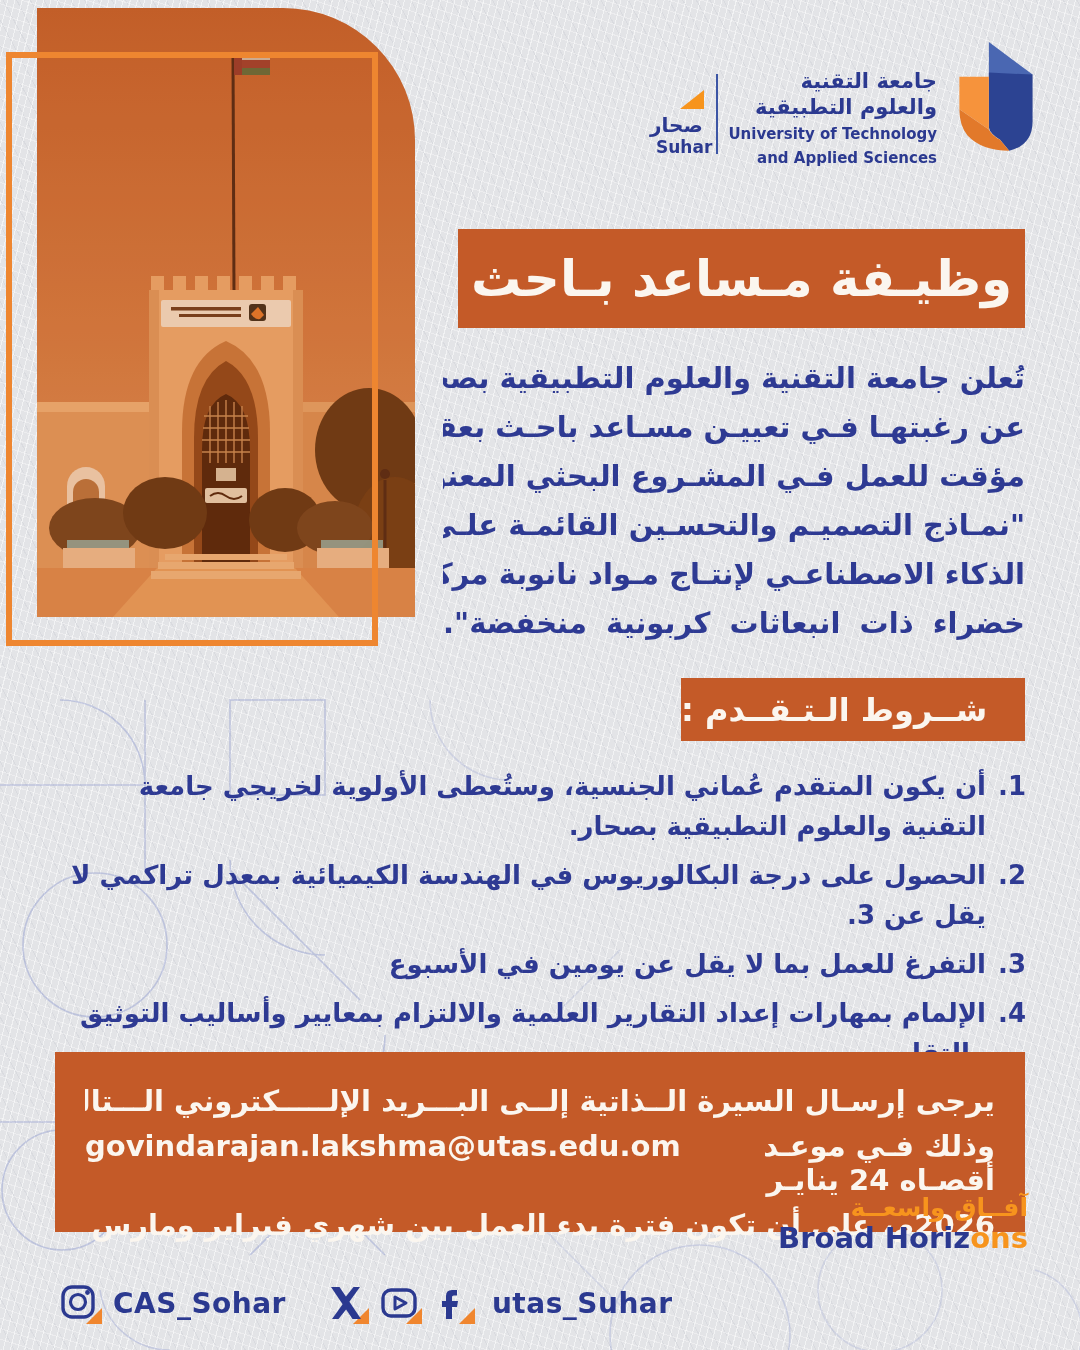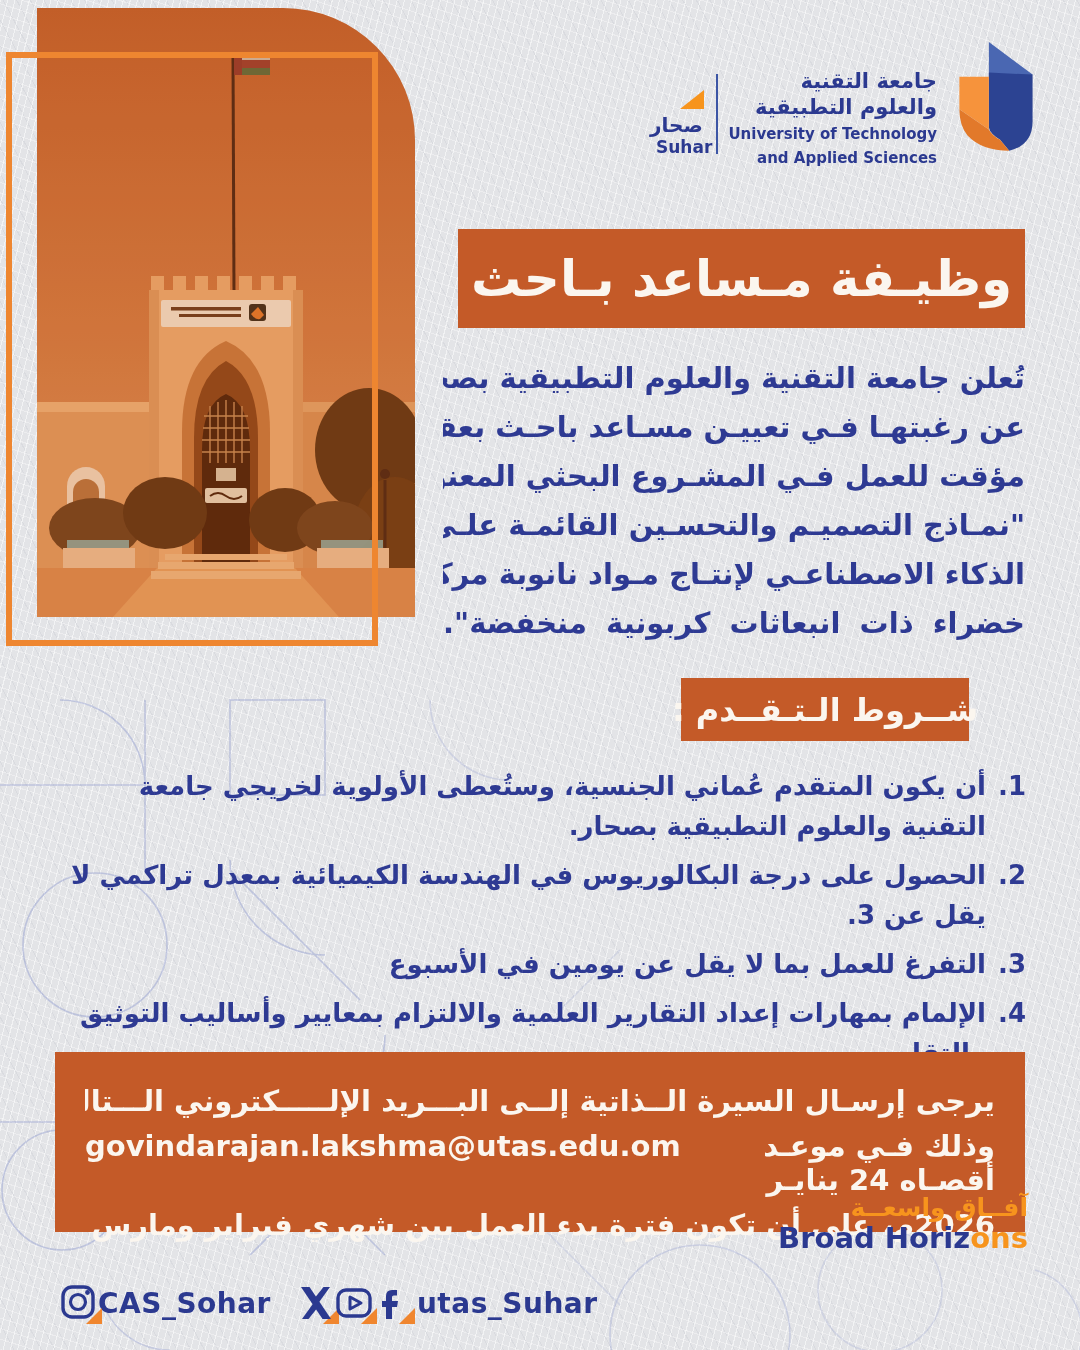--- a/index.html
+++ b/index.html
@@ -27,42 +27,42 @@
   .uni-name .en{font-size:15px;font-weight:bold;line-height:19px;margin-top:5px;}
   .divider{position:absolute;left:716px;top:74px;width:2px;height:80px;background:#3c55a5;z-index:4;}
   .branch{position:absolute;left:650px;top:90px;width:60px;text-align:left;color:#2b3990;z-index:4;}
   .branch svg{display:block;margin:0 6px 4px auto;}
   .branch .ar{font-size:20px;font-weight:bold;direction:rtl;}
   .branch .en{font-size:17px;font-weight:bold;margin-left:6px;}
   
   .title-banner{position:absolute;left:458px;top:229px;width:567px;height:99px;background:#c45a28;
     display:flex;align-items:center;justify-content:center;z-index:4;}
   .title-banner span{color:#fbf6ef;font-size:50px;font-weight:bold;direction:rtl;white-space:nowrap;}
-  .cond-banner{position:absolute;left:681px;top:678px;width:288px;height:63px;background:#c45a28;
-    display:flex;align-items:center;justify-content:center;z-index:4;}
+  .cond-banner{position:absolute;left:681px;top:678px;width:344px;height:63px;background:#c45a28;
+    display:flex;align-items:center;justify-content:flex-start;z-index:4;}
   .cond-banner span{color:#fbf6ef;font-size:32px;font-weight:bold;direction:rtl;white-space:nowrap;}
   
   .intro{position:absolute;left:443px;top:354px;width:582px;z-index:4;direction:rtl;color:#2e3a93;}
   .intro .ln{font-size:29px;font-weight:bold;line-height:49px;white-space:nowrap;overflow:hidden;
              text-align:justify;text-align-last:justify;}
   
   .cond-list{position:absolute;left:70px;top:766px;width:956px;z-index:4;direction:rtl;color:#2e3a93;}
   .cond-item{display:flex;gap:12px;font-size:26px;font-weight:bold;line-height:40px;margin-bottom:9px;}
   .cond-item .num{flex:0 0 auto;direction:rtl;}
   .cond-item .txt{direction:rtl;text-align:right;}
   
   .apply-box{position:absolute;left:55px;top:1052px;width:970px;height:180px;background:#c45a28;
     box-sizing:border-box;padding:21px 30px 0 30px;z-index:4;color:#fbf6ef;}
   .apply-box .ln{direction:rtl;font-size:29px;font-weight:bold;line-height:56px;white-space:nowrap;
     overflow:hidden;text-align:justify;text-align-last:justify;}
   .apply-box .ln2{display:flex;direction:ltr;justify-content:flex-end;align-items:baseline;}
   .apply-box .ln2 .email{direction:ltr;font-size:29px;font-weight:bold;}
   .apply-box .ln2 .ar{direction:rtl;font-size:29px;font-weight:bold;}
   
-  .social{position:absolute;left:60px;top:1283px;height:40px;display:flex;align-items:center;gap:0;z-index:4;}
+  .social{position:absolute;left:60px;top:1283px;height:40px;display:flex;align-items:center;gap:15px;z-index:4;}
   .s-ic{position:relative;width:38px;height:38px;}
   .s-ic .tri{position:absolute;right:-4px;bottom:-2px;width:0;height:0;
     border-left:16px solid transparent;border-bottom:16px solid #f0862f;z-index:0;}
   .s-ic svg{position:relative;z-index:1;display:block;}
   .handle{color:#2b3990;font-size:28px;font-weight:bold;letter-spacing:.5px;}
   .handle.h1{margin-right:26px;}
   .handle.h2{margin-left:6px;}
   
   .slogan{position:absolute;right:52px;top:1194px;text-align:right;z-index:4;}
   .slogan .ar{color:#f7941d;font-size:25px;font-weight:bold;direction:rtl;line-height:28px;}

